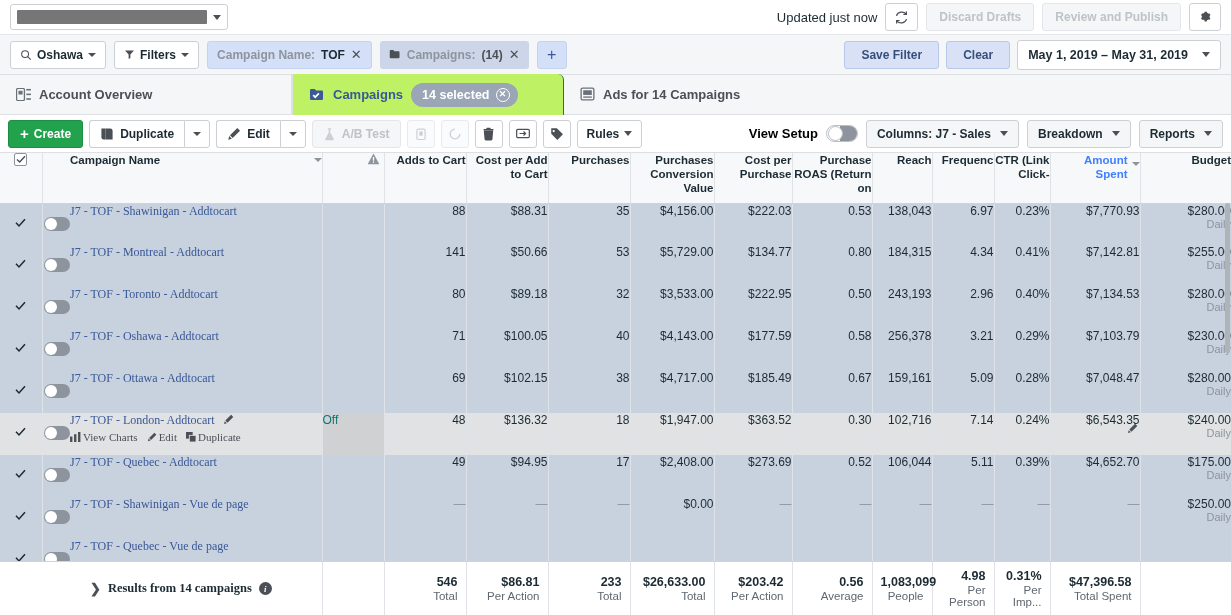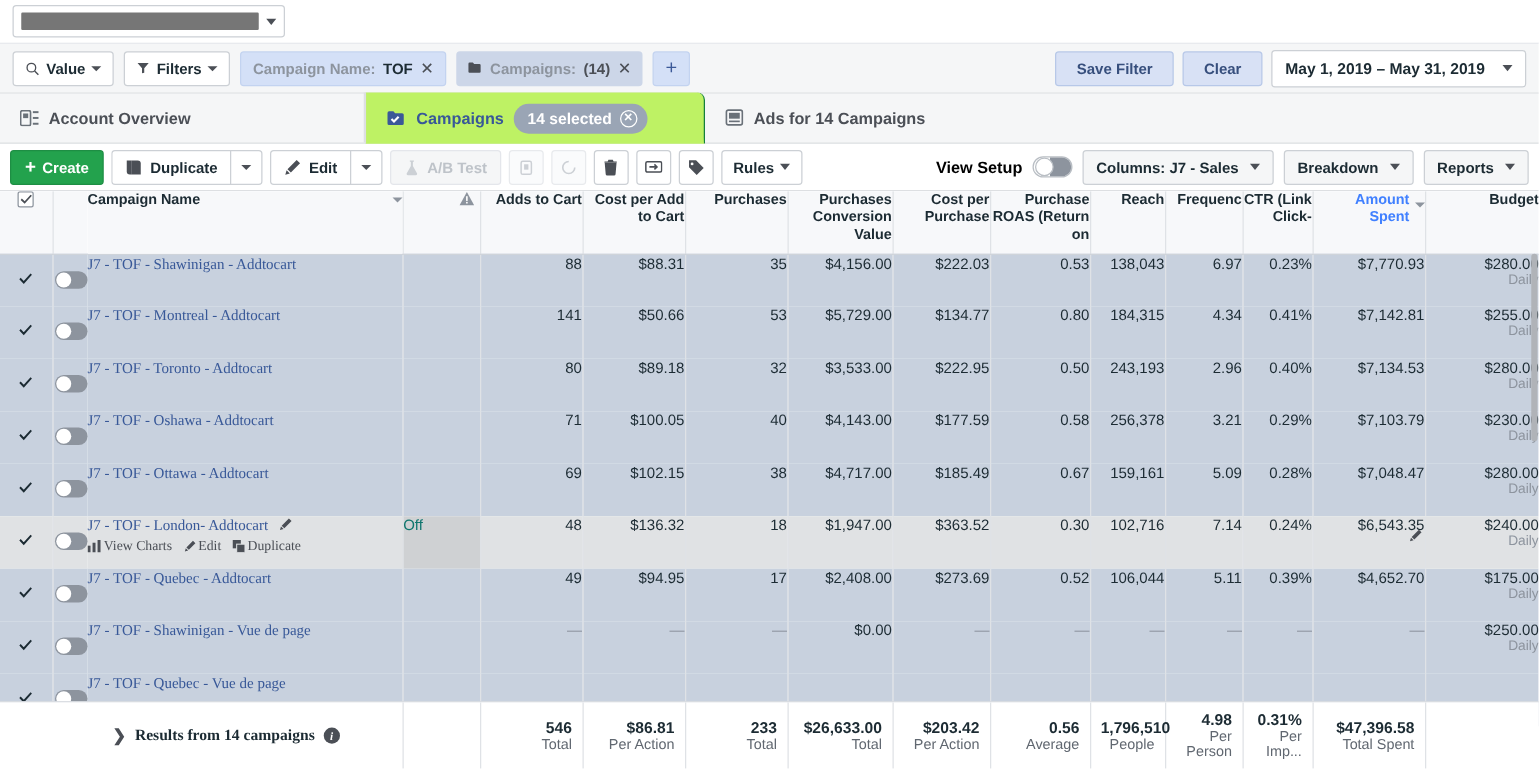--- a/index.html
+++ b/index.html
@@ -204,29 +204,48 @@
 </head>
 <body>
 
 <div class="app">
 
   <div class="accountbar">
     <div class="acct-select">
       <div class="acct-redacted"></div>
       <span class="caret"></span>
     </div>
+    <div class="acct-right">
+      <span class="upd-text">Updated just now</span>
+      <div class="ibtn">
+        <svg width="15" height="15" viewBox="0 0 16 16">
+            <path d="M13 4.5A6 6 0 0 0 2.6 6.3" stroke="#4b4f56" stroke-width="1.3" fill="none"></path>
+            <path d="M3 11.5A6 6 0 0 0 13.4 9.7" stroke="#4b4f56" stroke-width="1.3" fill="none"></path>
+            <path d="M13.2 1.6v3.2h-3.2" stroke="#4b4f56" stroke-width="1.3" fill="none"></path>
+            <path d="M2.8 14.4v-3.2h3.2" stroke="#4b4f56" stroke-width="1.3" fill="none"></path>
+          </svg>
+      </div>
+      <div class="gbtn">Discard Drafts</div>
+      <div class="gbtn">Review and Publish</div>
+      <div class="ibtn">
+        <svg width="14" height="14" viewBox="0 0 16 16">
+            <path fill="#4b4f56" d="M8 5.2A2.8 2.8 0 1 0 8 10.8 2.8 2.8 0 0 0 8 5.2zm0 4.2a1.4 1.4 0 1 1 0-2.8 1.4 1.4 0 0 1 0 2.8z"></path>
+            <path fill="#4b4f56" d="M14.3 9.1l-1.1-.6c.05-.33.08-.66.08-1s-.03-.67-.08-1l1.1-.6-1.3-2.3-1.1.64a5.6 5.6 0 0 0-1.7-1l0-1.27H7.5l0 1.27a5.6 5.6 0 0 0-1.7 1L4.7 3.6 3.4 5.9l1.1.6a5.9 5.9 0 0 0 0 2l-1.1.6 1.3 2.3 1.1-.64a5.6 5.6 0 0 0 1.7 1l0 1.27h2.6l0-1.27a5.6 5.6 0 0 0 1.7-1l1.1.64 1.3-2.3z"></path>
+          </svg>
+      </div>
+    </div>
   </div>
 
   <div class="filterbar">
     <div class="wbtn">
       <svg width="12" height="12" viewBox="0 0 16 16">
           <circle cx="6.8" cy="6.8" r="4.6" stroke="#4b4f56" stroke-width="1.4" fill="none"></circle>
           <path d="M10.3 10.3l4 4" stroke="#4b4f56" stroke-width="1.5"></path>
         </svg>
-      <span>Value</span>
+      <span>Oshawa</span>
       <span class="caret sm"></span>
     </div>
     <div class="wbtn">
       <svg width="11" height="11" viewBox="0 0 16 16">
           <path fill="#4b4f56" d="M1.5 2h13l-5.2 6v5.3L6.7 14V8z"></path>
         </svg>
       <span>Filters</span>
       <span class="caret sm"></span>
     </div>
     <div class="pill p1">
@@ -692,21 +711,21 @@
             </span>
           </td>
           <td class="nb"></td>
           <td></td>
           <td><span>546</span><span class="foot-sub">Total</span></td>
           <td><span>$86.81</span><span class="foot-sub">Per Action</span></td>
           <td><span>233</span><span class="foot-sub">Total</span></td>
           <td><span>$26,633.00</span><span class="foot-sub">Total</span></td>
           <td><span>$203.42</span><span class="foot-sub">Per Action</span></td>
           <td><span>0.56</span><span class="foot-sub">Average</span></td>
-          <td><span>1,796,510</span><span class="foot-sub">People</span></td>
+          <td><span>1,083,099</span><span class="foot-sub">People</span></td>
           <td><span>4.98</span><span class="foot-sub">Per Person</span></td>
           <td><span>0.31%</span><span class="foot-sub">Per Imp...</span></td>
           <td><span>$47,396.58</span><span class="foot-sub">Total Spent</span></td>
           <td class="nb"></td>
         </tr>
       </tbody>
         </table>
     </div>
   </div>
 </div>

